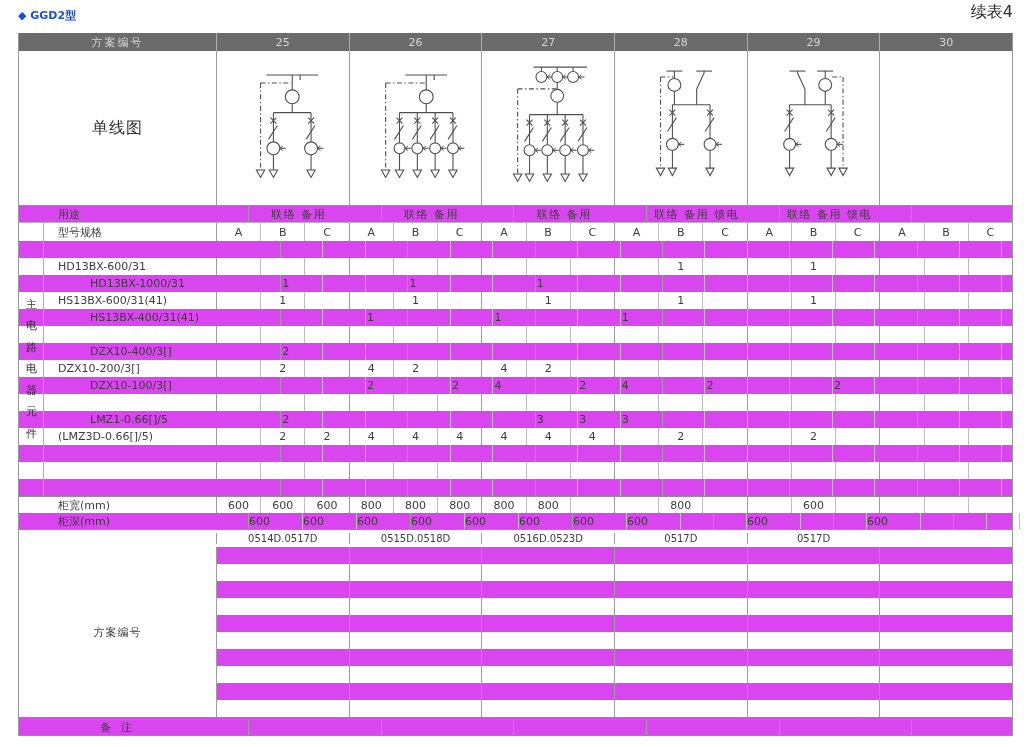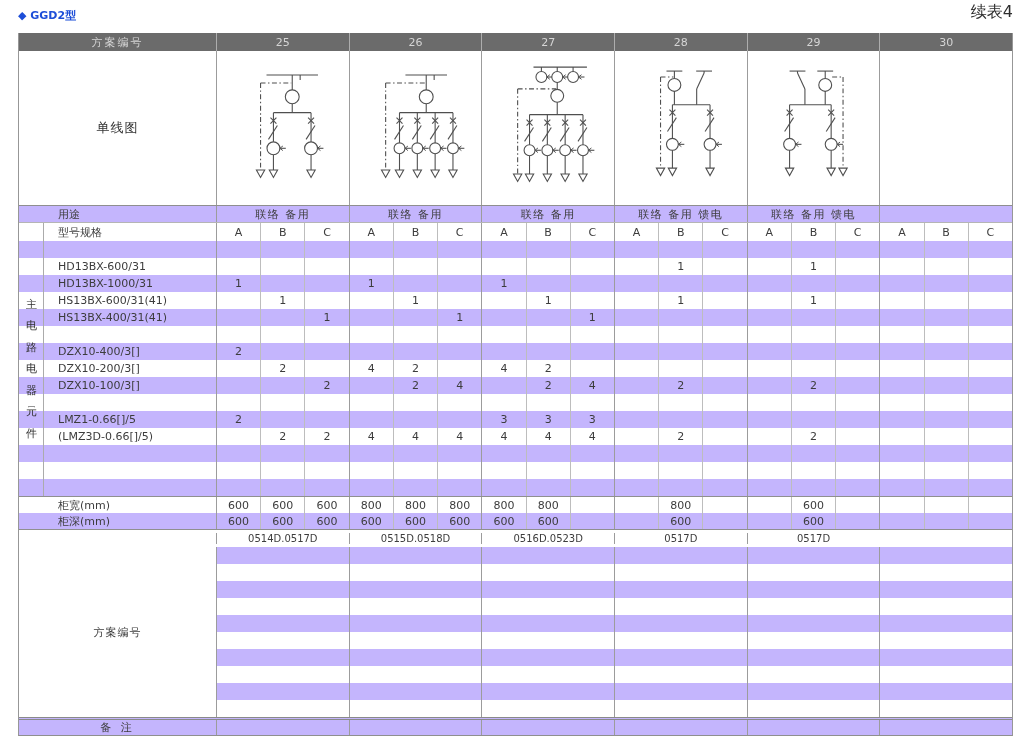--- a/index.html
+++ b/index.html
@@ -12,30 +12,30 @@
   .lcell{width:197px;flex:none;display:flex;align-items:center;box-sizing:border-box;}
   .scell{flex:1;border-left:1px solid #9c9c9c;display:flex;align-items:center;justify-content:center;box-sizing:border-box;}
   .sub{flex:1;display:flex;align-items:center;justify-content:center;border-left:1px solid #bdbdbd;box-sizing:border-box;}
   .sub.b0{border-left:1px solid #9c9c9c;}
   .hdr{height:18px;background:#6b6b6b;color:#d6d6d6;}
   .hdr .lcell{justify-content:center;letter-spacing:2px;}
   .hcell{flex:1;display:flex;align-items:center;justify-content:center;border-left:1px solid rgba(255,255,255,.45);box-sizing:border-box;}
   .drow{height:155px;border-bottom:1px solid #8f8f8f;}
   .dcell{flex:1;border-left:1px solid #9c9c9c;position:relative;box-sizing:border-box;}
   .dcell svg{position:absolute;left:0;top:0;width:100%;height:100%;}
-  .dlabel{justify-content:center;letter-spacing:1px;font-size:13px;color:#333;}
+  .dlabel{justify-content:center;letter-spacing:1px;font-size:16px;color:#333;}
   .urow{height:17px;border-bottom:1px solid #b5b5b5;}
   .urow .lcell{padding-left:39px;}
   .usg{letter-spacing:1.5px;}
   .specrow{height:18px;}
   .spacer{width:25px;flex:none;border-right:1px solid #ababab;box-sizing:border-box;}
   .namecell{width:172px;flex:none;display:flex;align-items:center;padding-left:14px;box-sizing:border-box;white-space:nowrap;}
   .comp{position:relative;}
   .crow{height:17px;display:flex;box-sizing:border-box;}
-  .pink{background:#c4b5fd;}
+  .pink{background:#d946ef;gap:32px;}
   .vlabel{position:absolute;left:0;top:0;width:25px;height:100%;display:flex;flex-direction:column;align-items:center;justify-content:center;gap:6.5px;font-size:11px;color:#2f2f2f;pointer-events:none;}
   .wrow{height:17px;border-top:1px solid #8f8f8f;}
   .xrow{height:17px;border-bottom:1px solid #8f8f8f;}
   .mlabel{padding-left:39px;}
   .nrow{height:17px;font-size:10px;color:#3c3c3c;align-items:center;}
   .bsec{height:170px;}
   .blabel{justify-content:center;letter-spacing:1px;}
   .bcol{flex:1;border-left:1px solid #9c9c9c;display:flex;flex-direction:column;box-sizing:border-box;}
   .stripe{height:17px;}
   .rrow{height:18px;border-top:3px double #8a8a8a;}

